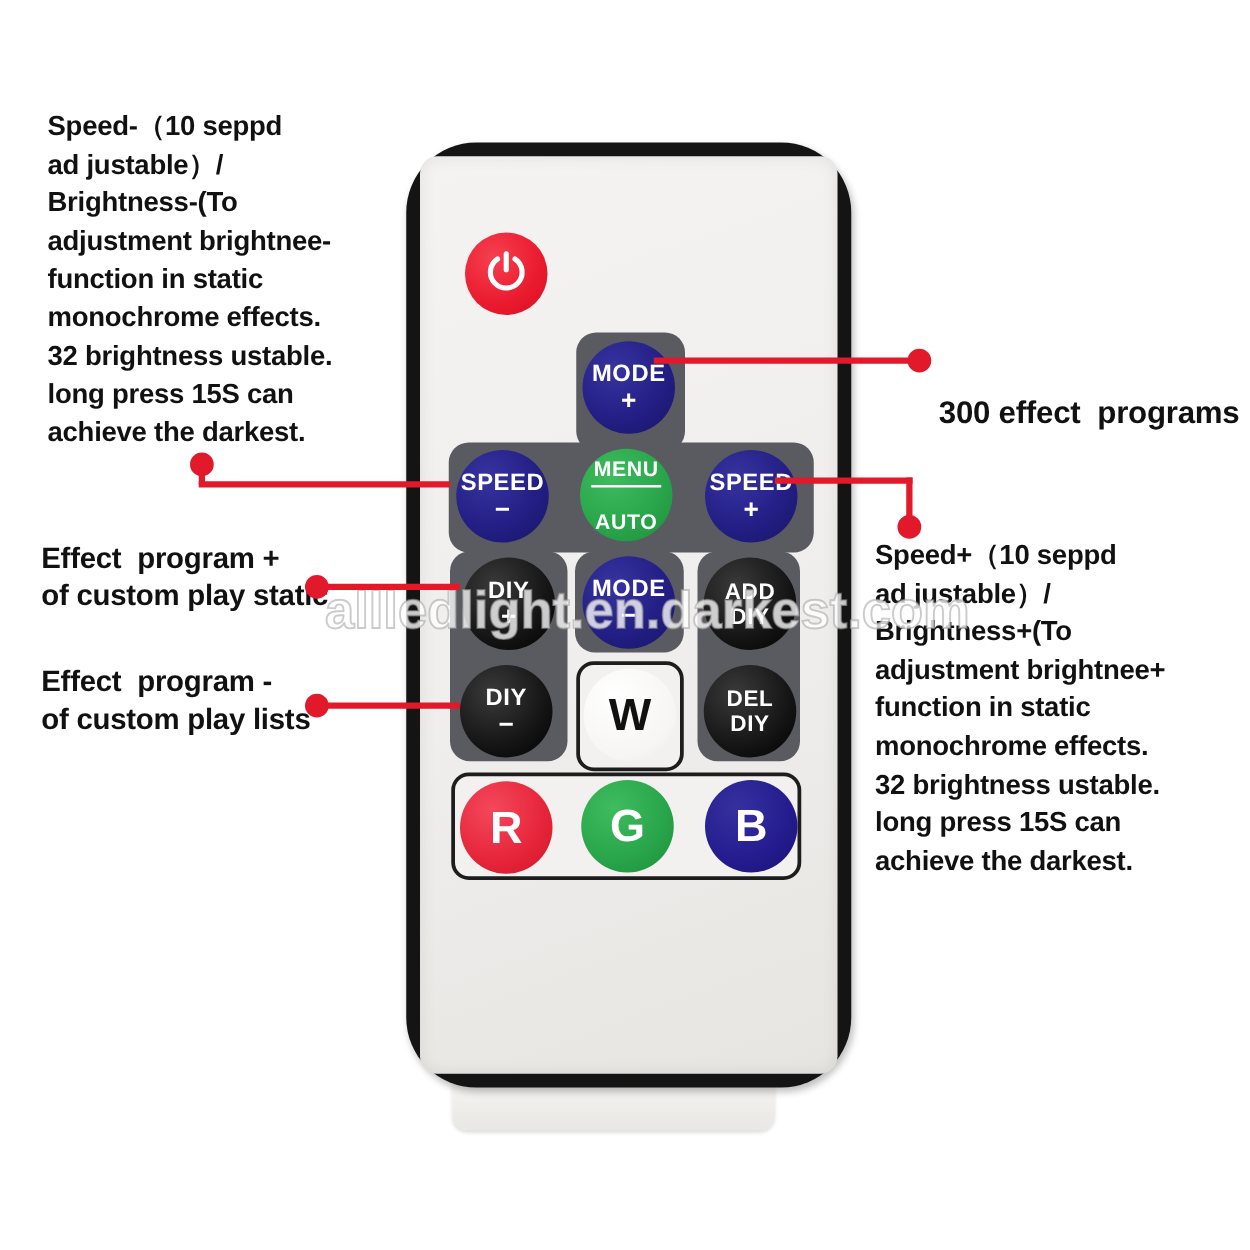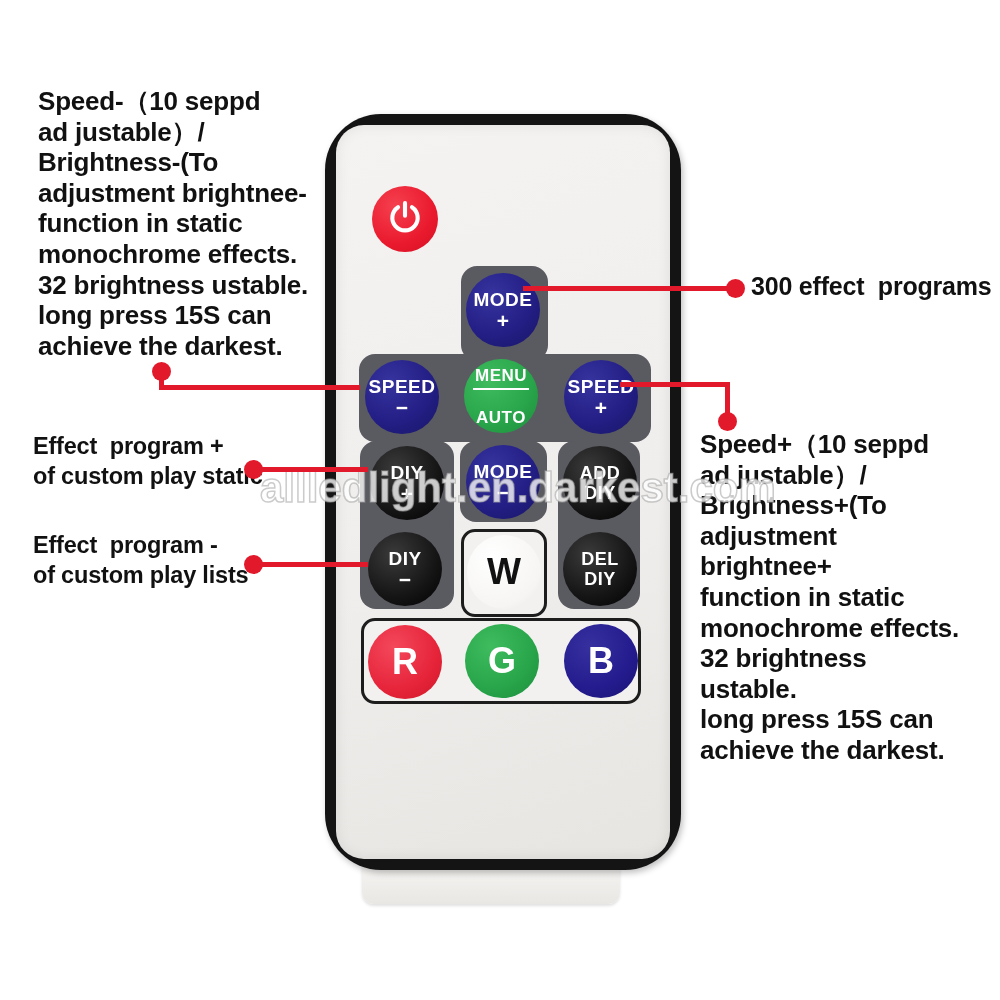--- a/index.html
+++ b/index.html
@@ -5,37 +5,37 @@
   html,body{margin:0;padding:0;background:#ffffff;}
   #stage{
     position:relative;width:1000px;height:1000px;background:#ffffff;overflow:hidden;
     font-family:"Liberation Sans","DejaVu Sans",sans-serif;
   }
   
   .note{
     position:absolute;color:#111111;font-weight:bold;white-space:pre-line;
     letter-spacing:-0.2px;
   }
-  .note-big{font-size:26px;line-height:30.6px;}
+  .note-big{font-size:22px;line-height:30.6px;}
   .note-small{font-size:23.5px;line-height:30px;white-space:pre;}
-  .note-300{font-size:25px;line-height:28px;white-space:pre;}
+  .note-300{font-size:25px;line-height:28px;white-space:pre;margin-top:44px;}
   
   .cline{position:absolute;background:#e2182b;z-index:11;}
   .cdot{position:absolute;width:19px;height:19px;border-radius:50%;background:#e2182b;z-index:11;}
   
   #tab{
     position:absolute;left:362px;top:858px;width:258px;height:46px;border-radius:12px;
     background:linear-gradient(#f8f7f5,#e9e7e4);box-shadow:0 2px 3px rgba(0,0,0,0.12);z-index:1;
   }
   #remote-body{
     position:absolute;left:325px;top:114px;width:356px;height:756px;border-radius:56px;
     background:#141414;z-index:2;box-shadow:2px 3px 6px rgba(0,0,0,0.25);
   }
   #remote-face{
-    position:absolute;left:11px;top:11px;right:11px;bottom:11px;border-radius:28px;
+    position:absolute;left:11px;top:11px;right:11px;bottom:11px;border-radius:14px;
     background:linear-gradient(160deg,#f4f3f1 0%,#efeeec 55%,#e7e5e2 100%);
     box-shadow:inset 0 0 14px rgba(0,0,0,0.08);
   }
   .pad{position:absolute;background:#5a5a61;border-radius:16px;}
   .pad-outline{position:absolute;background:#f2f1ef;border:3px solid #1d1d1d;border-radius:14px;box-sizing:border-box;}
   .btn{
     position:absolute;width:74px;height:74px;border-radius:50%;
     display:flex;flex-direction:column;align-items:center;justify-content:center;
     color:#ffffff;font-weight:bold;text-align:center;cursor:pointer;
   }

